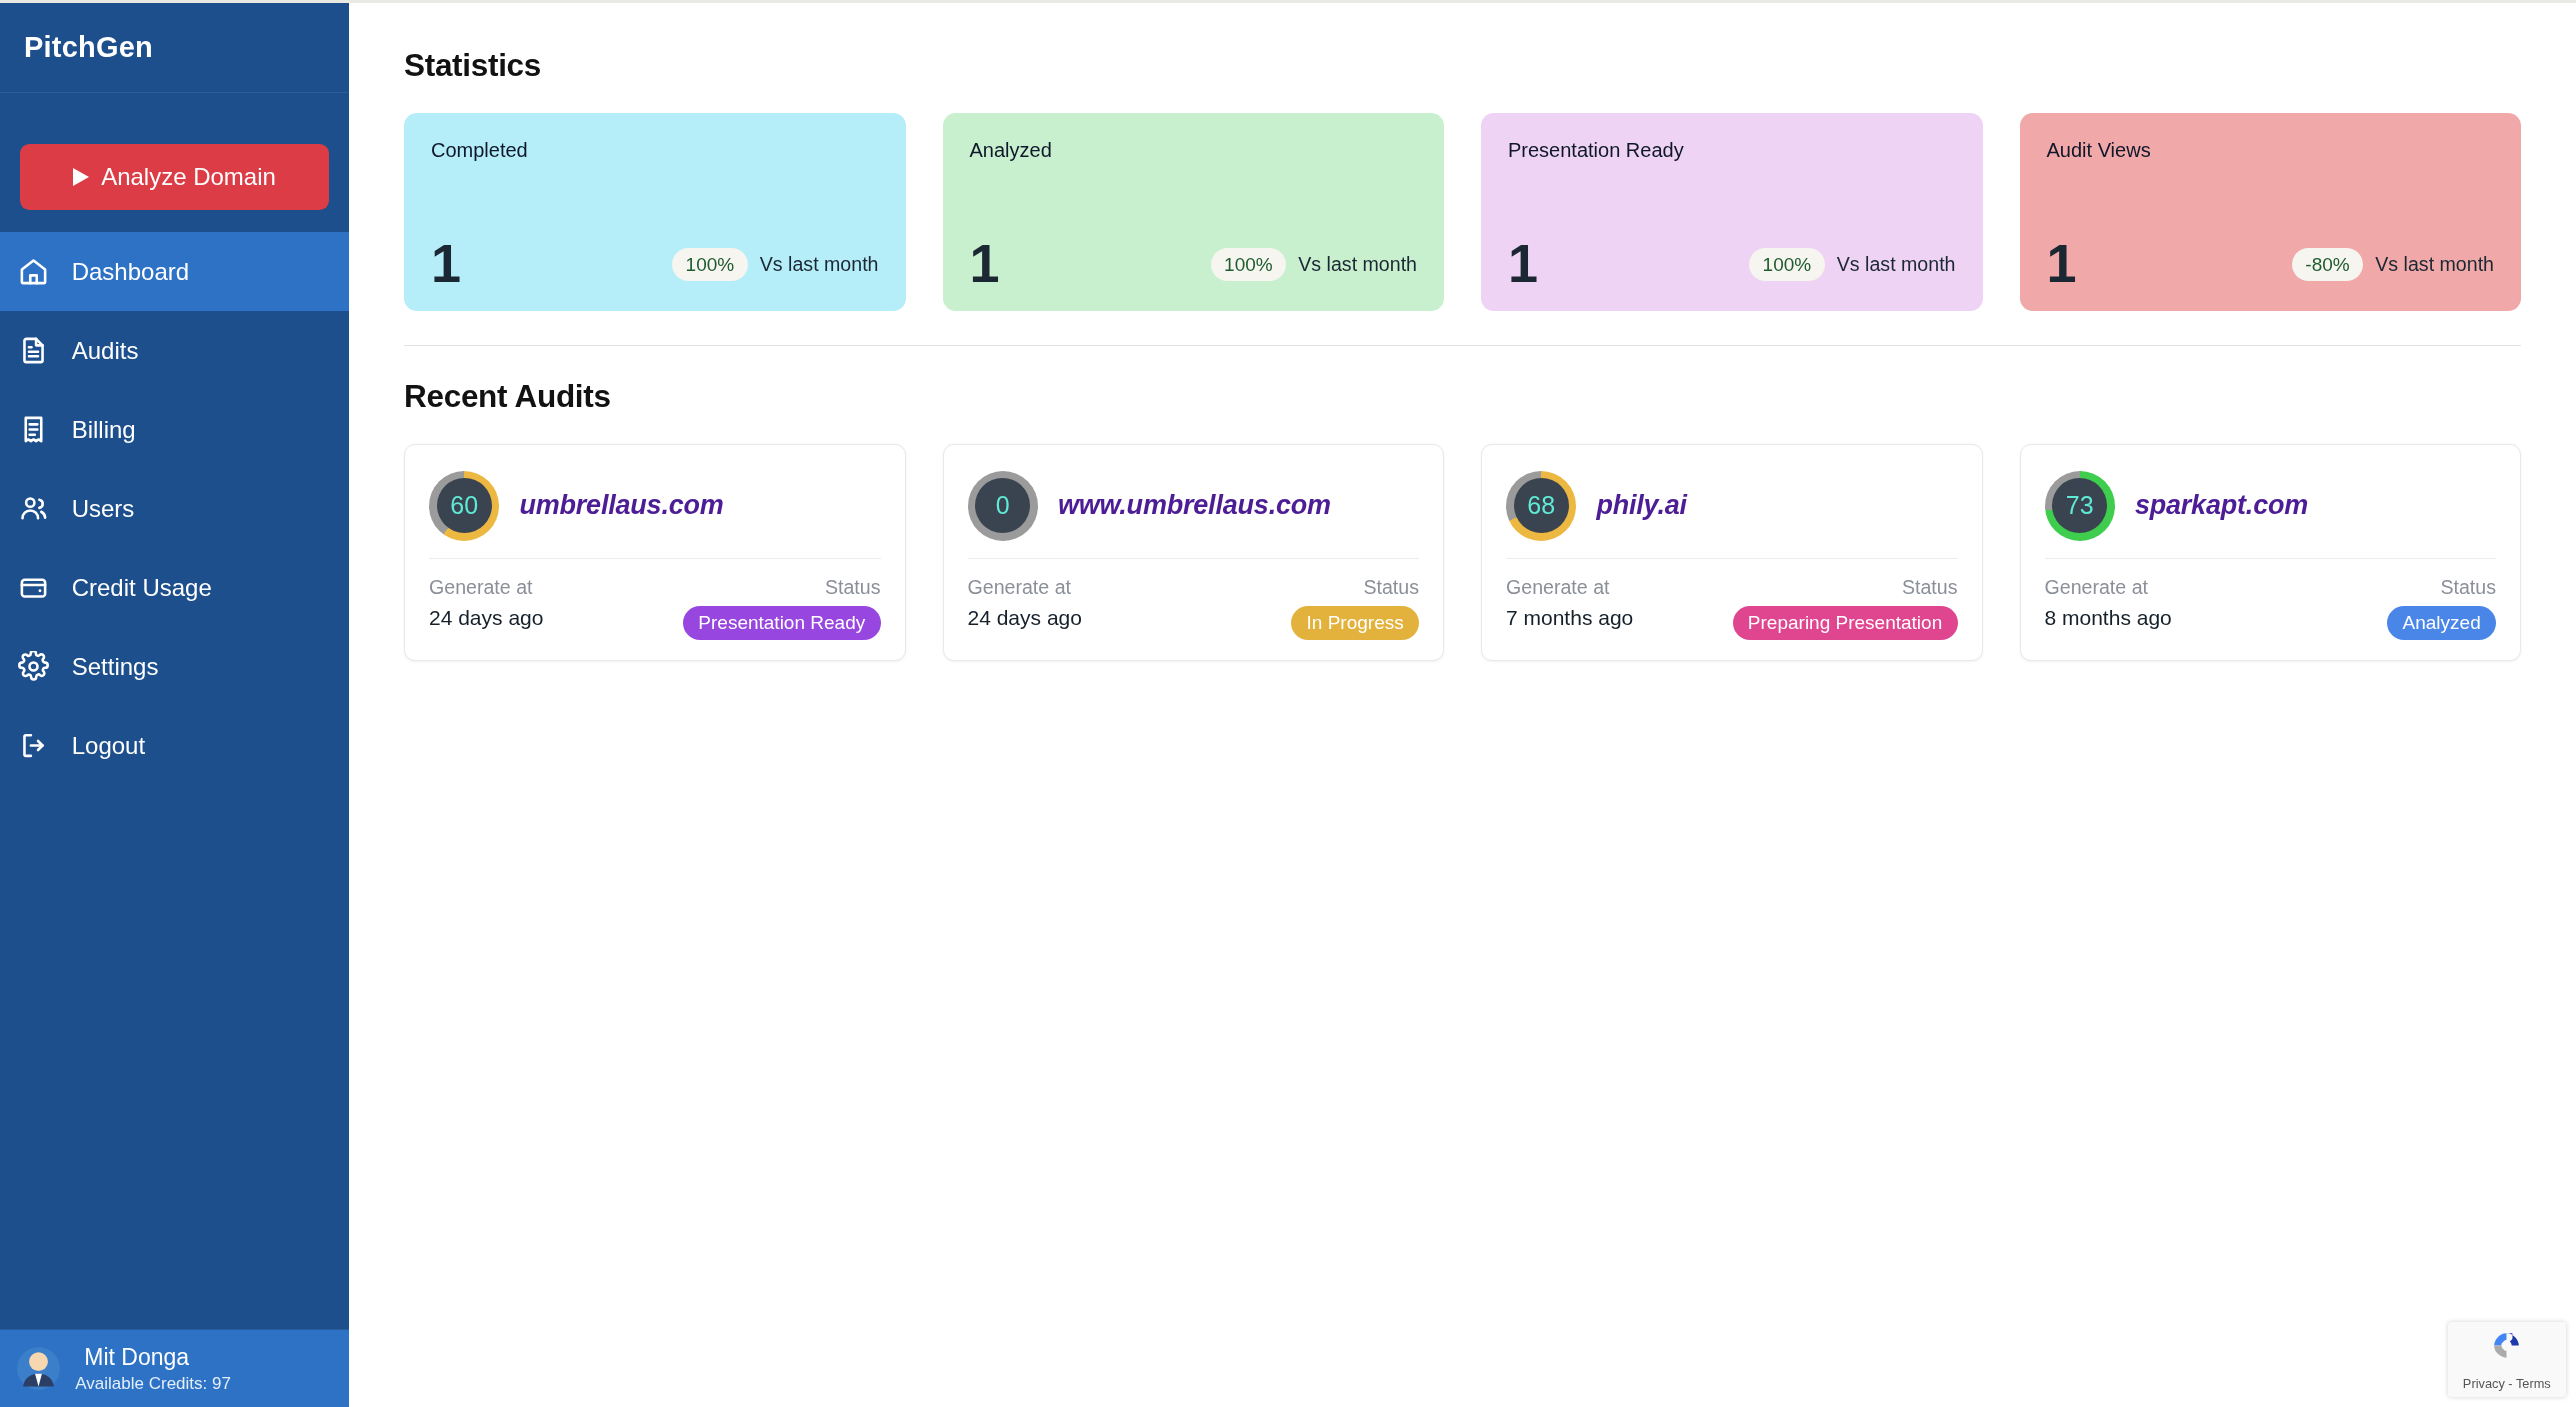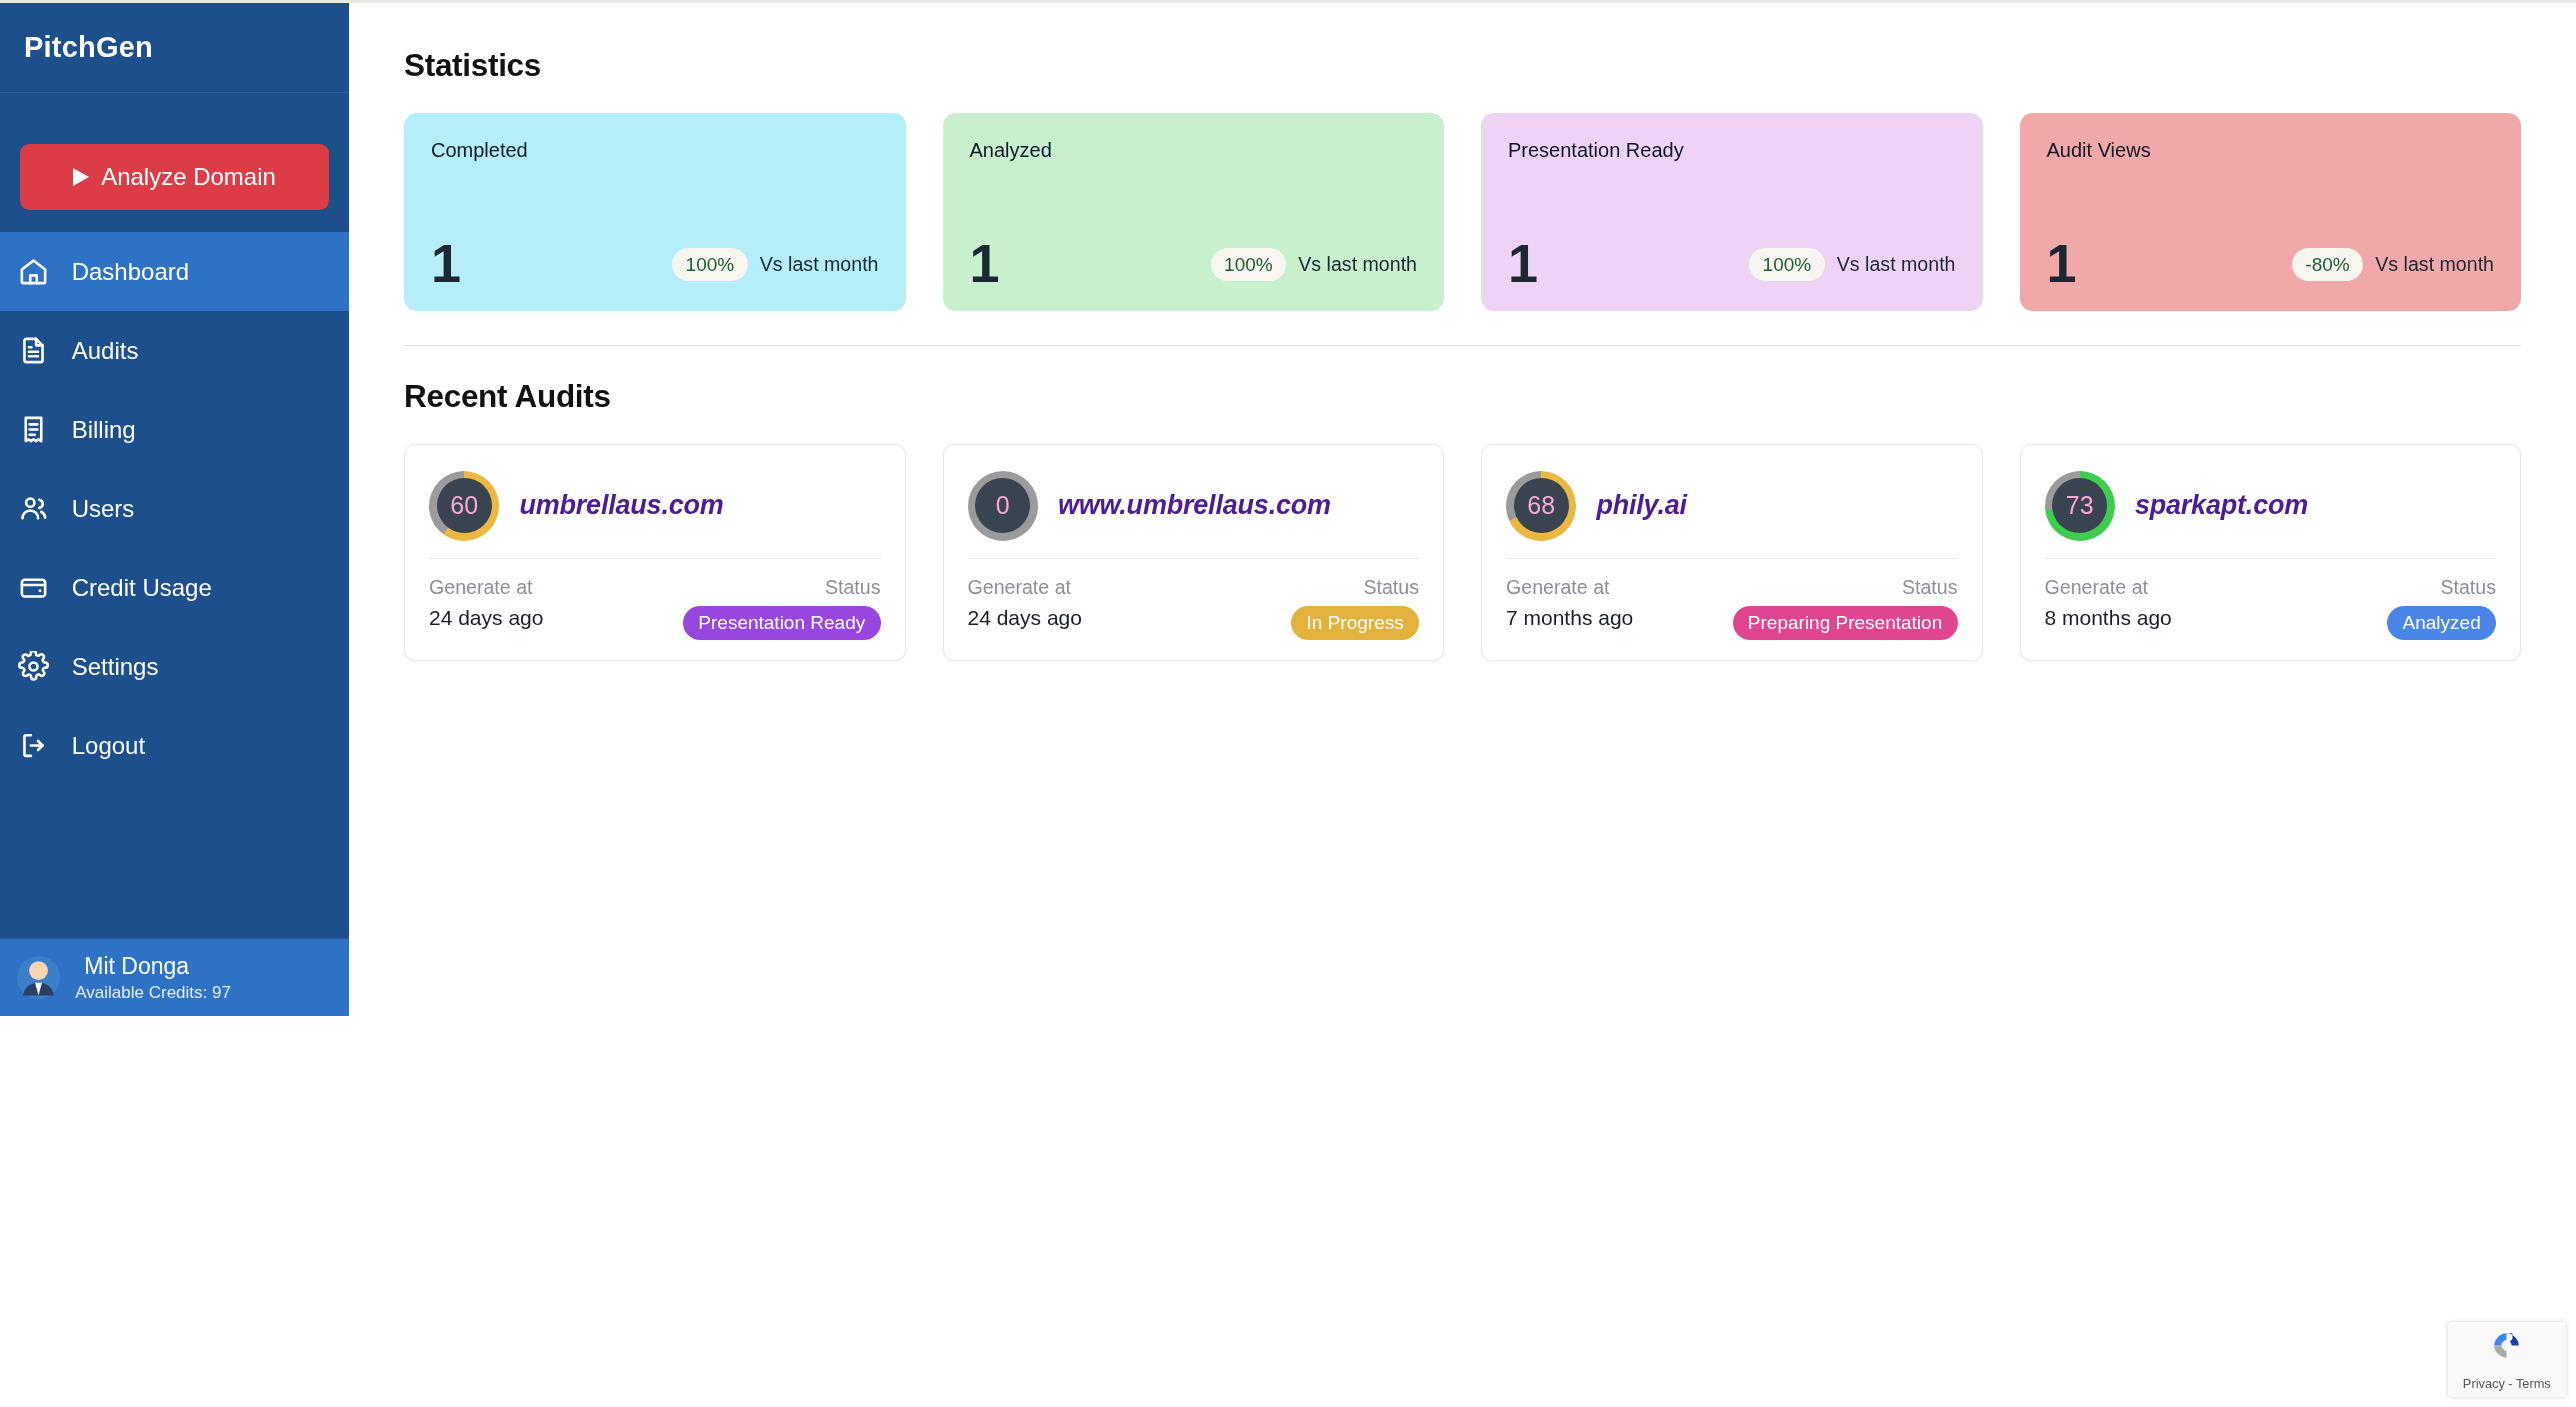--- a/index.html
+++ b/index.html
@@ -9,21 +9,21 @@
     background: #ffffff;
     overflow: hidden;
   }
   #app { position: relative; width: 2576px; height: 1407px; background:#fff; }
 
   
   .top-hairline { position:absolute; left:0; top:0; width:2576px; height:4.3px; background:#e8eae3; }
 
   
   .sidebar {
-    position:absolute; left:0; top:3.4px; width:349px; height:1013px;
+    position:absolute; left:0; top:3.4px; width:349px; height:1404px;
     background:#1d4f8c; display:flex; flex-direction:column;
   }
   .sb-header {
     height:90px; display:flex; align-items:center; padding-left:24px;
     border-bottom:0.9px solid #2a5d9c;
   }
   .sb-logo { color:#fff; font-size:29px; font-weight:700; letter-spacing:0.2px; }
 
   .sb-cta-wrap { padding:27px 20.4px 22px 20.4px; }
   .sb-cta {
@@ -84,21 +84,21 @@
   .audits-row { display:flex; gap:37px; margin-top:29px; }
   .audit-card {
     flex:1 1 0; background:#fff; border:0.9px solid #e9e9ed; border-radius:11px;
     box-shadow:0 0.9px 2.6px rgba(16,24,40,.06); padding:22px 24px 20.4px 24px;
   }
   .audit-top { display:flex; align-items:center; gap:20.4px; height:77px; }
   .ring { width:70px; height:70px; flex:0 0 70px; border-radius:50%; position:relative; }
   .ring-inner {
     position:absolute; left:7.7px; top:7.7px; width:55px; height:55px; border-radius:50%;
     background:#3a4450; display:flex; align-items:center; justify-content:center;
-    color:#f9a8d4; font-size:25px; font-weight:500;
+    color:#5eead4; font-size:25px; font-weight:500;
   }
   .audit-domain { font-size:27px; font-weight:700; color:#4c1d95; letter-spacing:-0.2px;font-style:italic; }
   .audit-sep { height:0.9px; background:#ececf0; margin:13.6px 0 0 0; }
   .audit-foot { display:flex; justify-content:space-between; align-items:flex-start; padding-top:17px; }
   .foot-l { display:flex; flex-direction:column; gap:6.8px; }
   .foot-r { display:flex; flex-direction:column; align-items:flex-end; gap:6.8px; }
   .foot-key { font-size:19.6px; color:#8a8f98; }
   .foot-val { font-size:21px; color:#16202b; }
   .status-pill { color:#fff; font-size:19px; border-radius:851px; padding:6px 15.3px; white-space:nowrap; }
 

